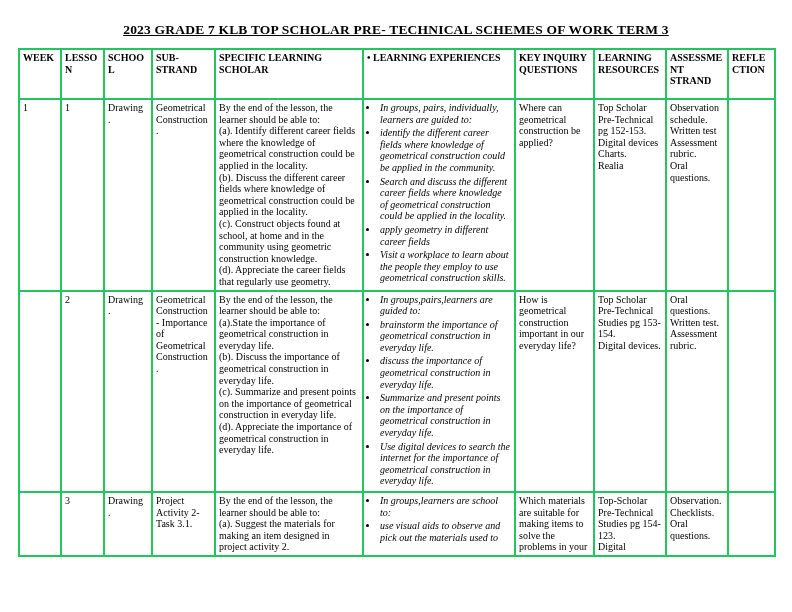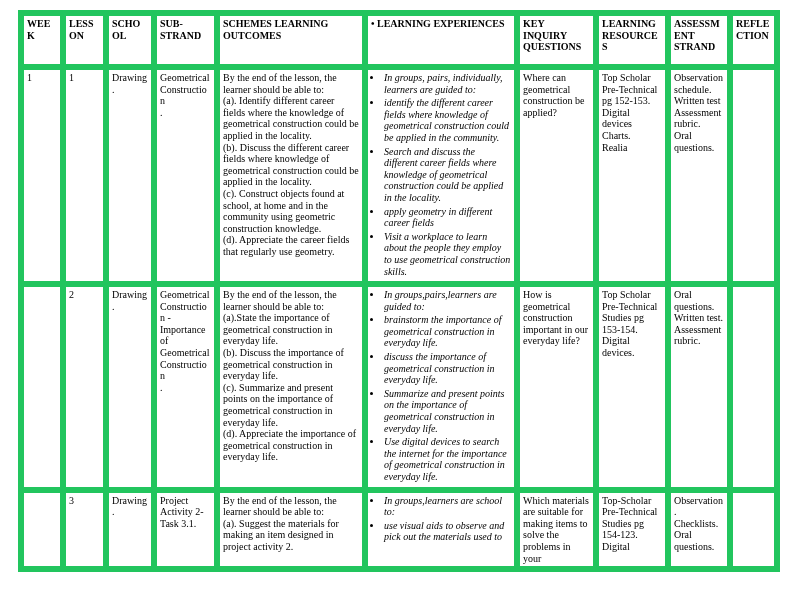--- a/index.html
+++ b/index.html
@@ -37,21 +37,21 @@
   table.schemes {
     margin: 10px 0 0 18px;
     width: 756px;
     border-collapse: collapse;
     table-layout: fixed;
     font-size: 10px;
     line-height: 1.16;
   }
   table.schemes th,
   table.schemes td {
-    border: 6px solid #22c55e;
+    border: 2px solid #22c55e;
     vertical-align: top;
     text-align: left;
     padding: 2px 3px;
     overflow-wrap: break-word;
     word-wrap: break-word;
     word-break: break-word;
   }
   table.schemes th {
     font-weight: bold;
     font-size: 10px;
@@ -69,20 +69,21 @@
     margin: 0 0 2px 0;
     padding-left: 1px;
     font-style: italic;
   }
 </style>
 </head>
 <body>
 
 <div class="page">
 
+  <div class="title">2023 GRADE 7 KLB  TOP SCHOLAR PRE- TECHNICAL  SCHEMES OF WORK TERM 3</div>
 
 
   <table class="schemes">
     <colgroup>
       <col style="width:42px">
       <col style="width:43px">
       <col style="width:48px">
       <col style="width:63px">
       <col style="width:148px">
       <col style="width:152px">
@@ -90,21 +91,21 @@
       <col style="width:72px">
       <col style="width:62px">
       <col style="width:47px">
     </colgroup>
     <thead>
       <tr>
         <th>WEEK</th>
         <th>LESSON</th>
         <th>SCHOOL</th>
         <th>SUB-STRAND</th>
-        <th>SCHEMES LEARNING OUTCOMES</th>
+        <th>SPECIFIC LEARNING SCHOLAR</th>
         <th>•  LEARNING EXPERIENCES</th>
         <th>KEY INQUIRY QUESTIONS</th>
         <th>LEARNING RESOURCES</th>
         <th>ASSESSMENT STRAND</th>
         <th>REFLECTION</th>
       </tr>
     </thead>
     <tbody>
       <tr>
         <td class="pre">1</td>

